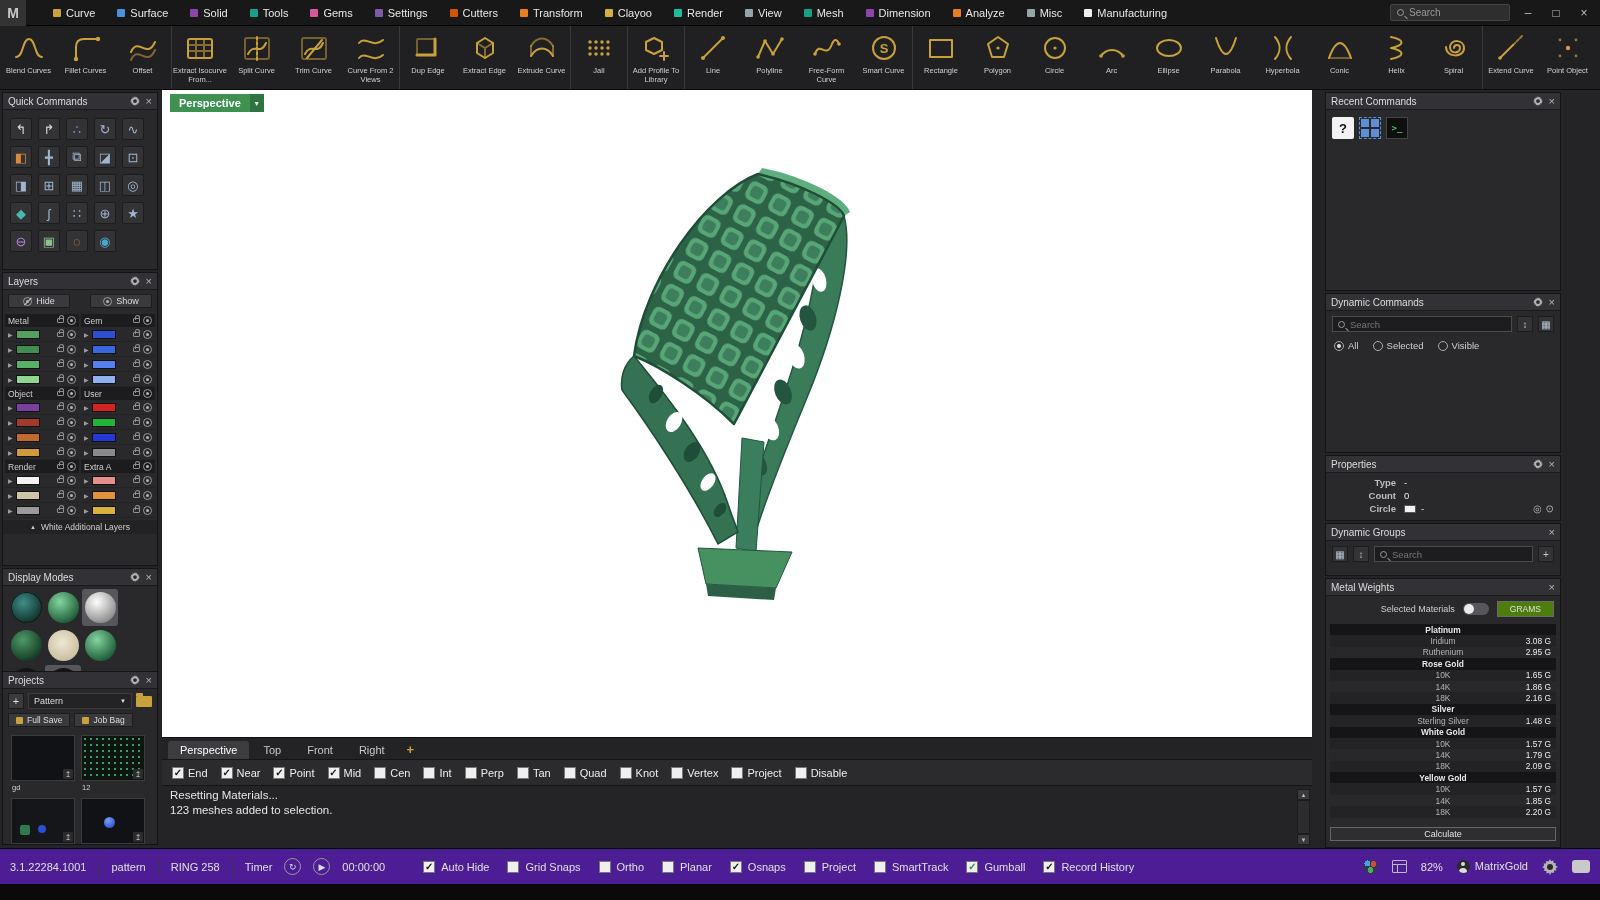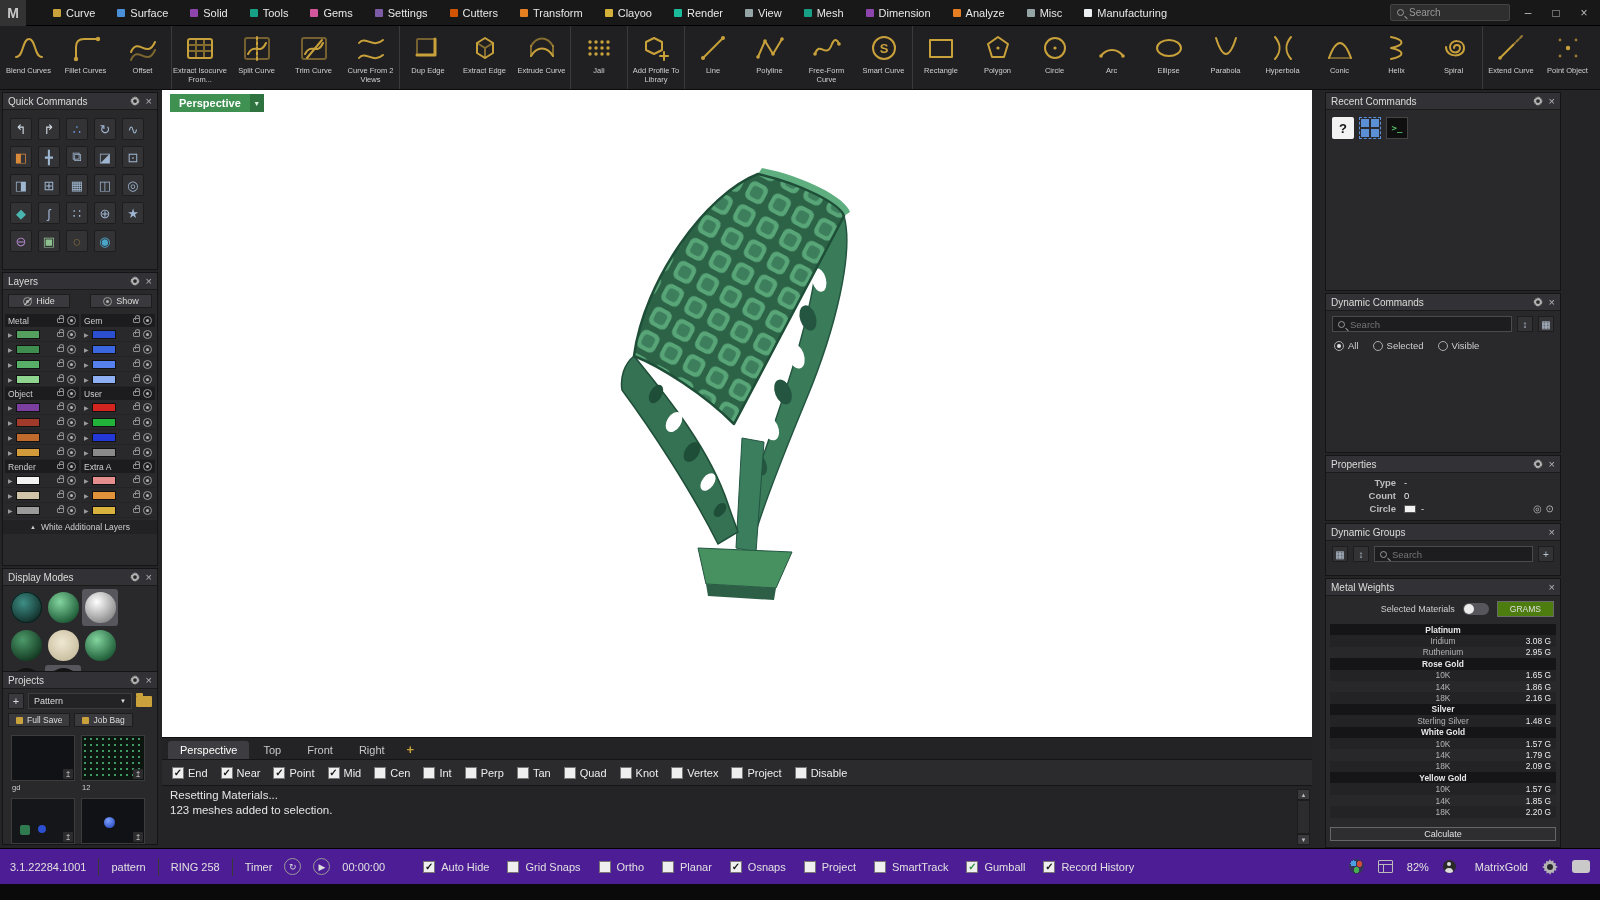--- a/index.html
+++ b/index.html
@@ -1221,21 +1221,21 @@
         </label>
         <label class="sbtoggle">
           <span class="cb" style="color: rgb(20, 20, 20);">✓</span>
           <span>Record History</span>
         </label>
       </div>
     <div class="sbright">
       <span class="gumball-ic"></span>
       <span class="layout-ic"></span>
       <span>82%</span>
-      <span style="display:flex;align-items:center;gap:19px">
+      <span style="display:flex;gap:5px">
         <span class="person-sm"></span>
         <span>MatrixGold</span>
       </span>
       <span class="gear-slot gear-lg" style="display:flex;align-items:center">
           <svg width="16" height="16" viewBox="0 0 16 16">
             <path fill="#b5b5b5" d="M8 0l1 2.2 2.4-.6.2 2.4 2.4.2-.6 2.4L16 8l-2.2 1 .6 2.4-2.4.2-.2 2.4-2.4-.6L8 16l-1-2.2-2.4.6-.2-2.4-2.4-.2.6-2.4L0 8l2.2-1-.6-2.4 2.4-.2.2-2.4 2.4.6z"></path>
             <circle cx="8" cy="8" r="3" fill="#2a2a2c"></circle>
           </svg>
         </span>
       <span class="chat-ic"></span>

